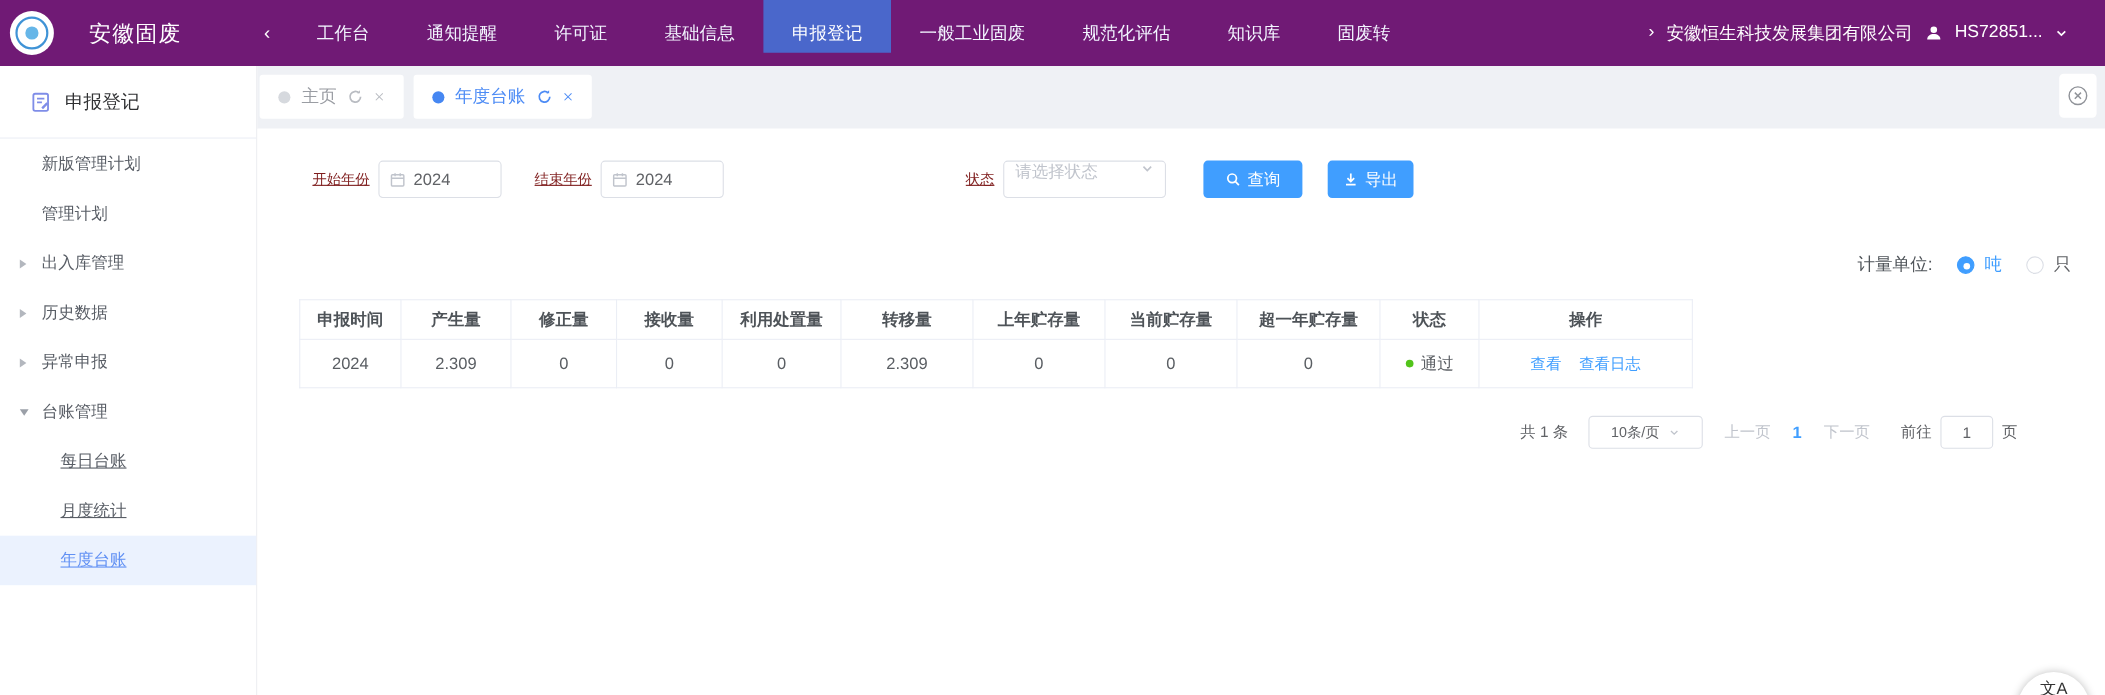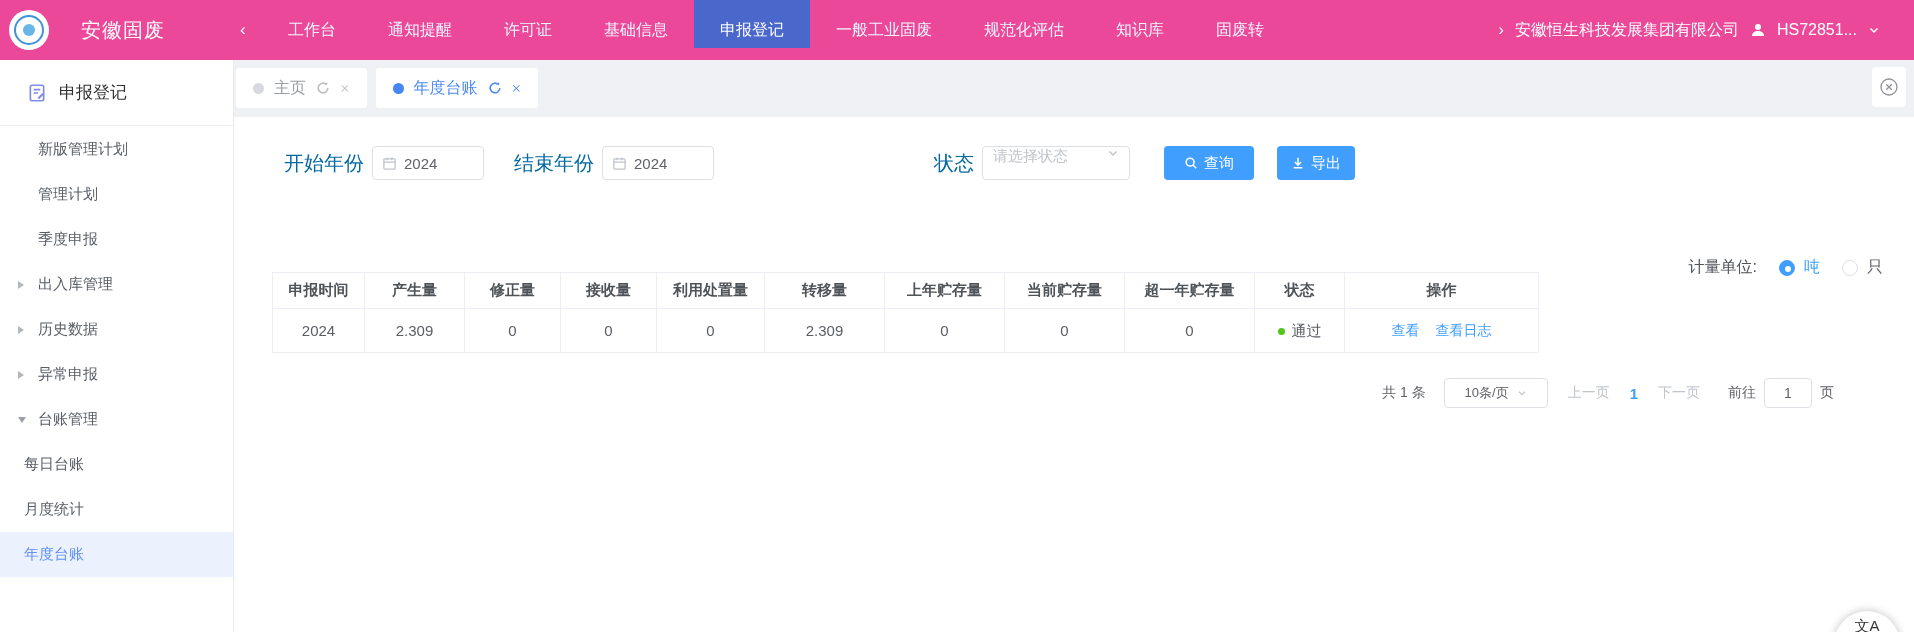--- a/index.html
+++ b/index.html
@@ -1,21 +1,21 @@
 <!DOCTYPE html>
 <html><head>
 <meta charset="utf-8">
 <style>
   * { margin:0; padding:0; box-sizing:border-box; }
   html,body { width:1914px; height:632px; overflow:hidden; background:#fff;
     font-family:"Liberation Sans","DejaVu Sans",sans-serif; }
 
   
   .navbar { position:absolute; left:0; top:0; width:1914px; height:60px;
-    background:#ec4899; color:#fff; }
+    background:#701a75; color:#fff; }
   .brand { position:absolute; left:0; top:0; width:234px; height:60px; display:flex; align-items:center; }
   .logo { width:40px; height:40px; margin-left:9px; border-radius:50%; background:#fff;
     display:flex; align-items:center; justify-content:center; }
   .logo-inner { width:30px; height:30px; border-radius:50%; border:2px solid #3F93D6;
     display:flex; align-items:center; justify-content:center; }
   .logo-core { width:12px; height:12px; border-radius:50%; background:#66B6E8; }
   .brand-title { margin-left:32px; font-size:20px; letter-spacing:1px; }
   .nav-collapse { position:absolute; left:240px; top:0; height:60px; display:flex; align-items:center;
     font-size:17px; color:#fff; cursor:pointer; }
   .nav-items { position:absolute; left:262px; top:0; right:516px; height:48px;
@@ -36,21 +36,21 @@
     border-bottom:1px solid #EBEEF5; }
   .side-title { font-size:17px; color:#303133; }
   .side-items { position:absolute; top:67px; left:0; width:233px; }
   .side-item { height:45px; display:flex; align-items:center; font-size:15px; color:#595E66;
     cursor:pointer; padding-left:38px; position:relative; }
   .side-item .tri { position:absolute; left:18px; }
   .tri-right { width:0; height:0; border-left:6px solid #B3B7BE; border-top:4.5px solid transparent;
     border-bottom:4.5px solid transparent; }
   .tri-down { width:0; height:0; border-top:6px solid #9BA0A8; border-left:4.5px solid transparent;
     border-right:4.5px solid transparent; }
-  .side-item.child { padding-left:24px; }
+  .side-item.child { padding-left:55px;text-decoration:underline; }
   .side-item.active { background:#EBF2FE; color:#6090F4; }
 
   
   .tabstrip { position:absolute; left:234px; top:60px; right:0; height:57px; background:#EFF1F5;font-family:Liberation Serif, serif; }
   .tabs { position:absolute; left:2px; top:8px; display:flex; gap:9px; }
   .tab { height:40px; background:#fff; border-radius:3px; display:flex; align-items:center;
     padding:0 17px; gap:10px; cursor:pointer; font-size:16px; color:#9A9DA3; }
   .tab .dot { width:11px; height:11px; border-radius:50%; background:#D6D9DE; }
   .tab.active { color:#4C8BF5; }
   .tab.active .dot { background:#4687F2; }
@@ -59,40 +59,40 @@
   .tab .tclose { font-size:17px; color:#B9BCC2; line-height:1; }
   .tab.active .tclose { color:#4C8BF5; }
   .closeall-btn { position:absolute; right:8px; top:7px; width:34px; height:40px; background:#fff;
     border-radius:4px; display:flex; align-items:center; justify-content:center; cursor:pointer; }
 
   
   .content { position:absolute; left:234px; top:117px; right:0; bottom:0; background:#fff; }
 
   .filter-bar { position:absolute; left:0; top:29px; right:0; height:34px; display:flex;
     align-items:center; padding-left:50px; }
-  .f-label { font-size:20px; color:#0369a1; }
+  .f-label { font-size:13px; color:#7f1d1d;text-decoration:underline; }
   .f-input { width:112px; height:34px; border:1px solid #DCDFE6; border-radius:4px; background:#fff;
     display:flex; align-items:center; padding:0 9px; gap:7px; margin-left:8px; }
   .f-input input { border:none; outline:none; width:70px; font-size:15px; color:#606266;
     font-family:inherit; background:transparent; }
   .gap30 { margin-left:30px; }
   .status-label { margin-left:220px; }
   .f-select { width:148px; height:34px; border:1px solid #DCDFE6; border-radius:4px; background:#fff;
     display:flex; justify-content:space-between; padding:0 10px; margin-left:8px;
     cursor:pointer; }
   .f-select .ph { font-size:15px; color:#C0C4CC; }
   .f-select .chev { color:#C0C4CC; }
   .btn { height:34px; border:none; border-radius:4px; background:#409EFF; color:#fff; font-size:15px;
     display:flex; align-items:center; justify-content:center; gap:6px; cursor:pointer;
     font-family:inherit; }
   .btn-search { width:90px; margin-left:34px; }
   .btn-export { width:78px; margin-left:23px; }
 
-  .unit-row { position:absolute; top:127px; right:31px; height:34px; display:flex;
-    align-items:flex-end; gap:12px; }
+  .unit-row { position:absolute; top:113px; right:31px; height:34px; display:flex;
+    align-items:flex-start; gap:12px; }
   .unit-label { font-size:16px; color:#4E5358; }
   .radio { display:flex; align-items:center; gap:9px; cursor:pointer; margin-left:10px; }
   .radio .rc { width:16px; height:16px; border-radius:50%; border:1px solid #DCDFE6; background:#fff; }
   .radio.sel .rc { background:#409EFF; border-color:#409EFF; position:relative; }
   .radio.sel .rc::after { content:""; position:absolute; left:5px; top:5px; width:6px; height:6px;
     border-radius:50%; background:#fff; }
   .radio .rl { font-size:16px; color:#606266; }
   .radio.sel .rl { color:#409EFF; }
 
   table.grid { position:absolute; left:38px; top:155px; width:1266px; border-collapse:collapse;
@@ -172,21 +172,20 @@
         <rect x="3" y="2" width="12" height="14" rx="1.5"></rect>
           <path d="M6 6h6M6 9h4"></path>
         <path d="M9.5 13.2l4.2-4.2 1.4 1.4-4.2 4.2z" fill="#7F8DE8" stroke="none"></path>
       </svg>
     </span>
     <span class="side-title">申报登记</span>
   </div>
   <div class="side-items">
     <div class="side-item">新版管理计划</div>
     <div class="side-item">管理计划</div>
-    <div class="side-item">季度申报</div>
     <div class="side-item">
       <span class="tri tri-right"></span>
       <span>出入库管理</span>
     </div>
     <div class="side-item">
       <span class="tri tri-right"></span>
       <span>历史数据</span>
     </div>
     <div class="side-item">
       <span class="tri tri-right"></span>

